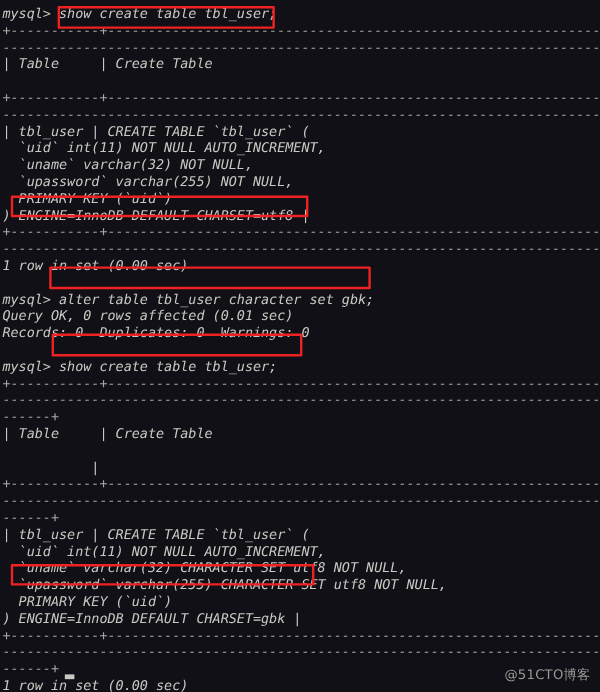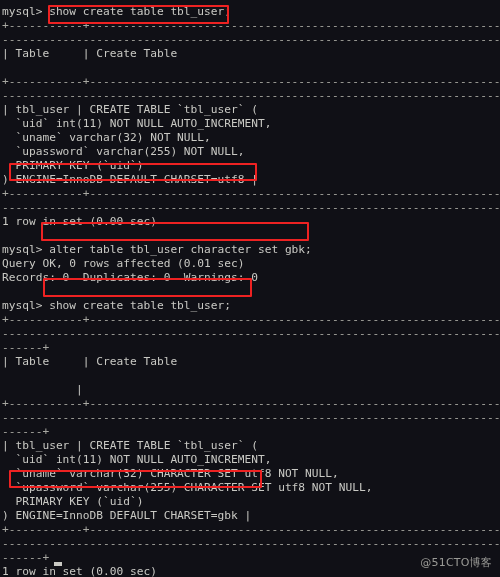--- a/index.html
+++ b/index.html
@@ -26,20 +26,21 @@
     top: 5px;
     left: 2px;
     right: 0;
     bottom: 0;
     white-space: pre;
   }
   .line {
     height: 14px;
     white-space: pre;
     overflow: visible;
+    font-style: italic;
   }
   .sep {
     color: #a8a8a2;
   }
 
   
   .hl {
     position: absolute;
     border: 2px solid #ee2222;
     box-sizing: border-box;

